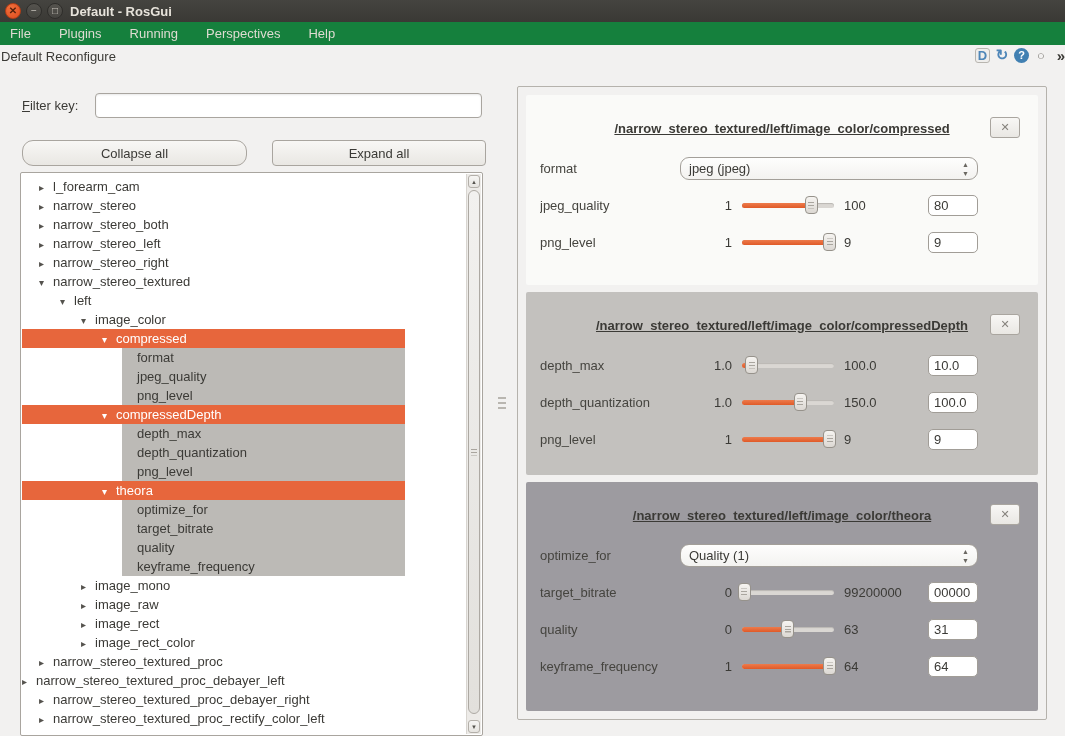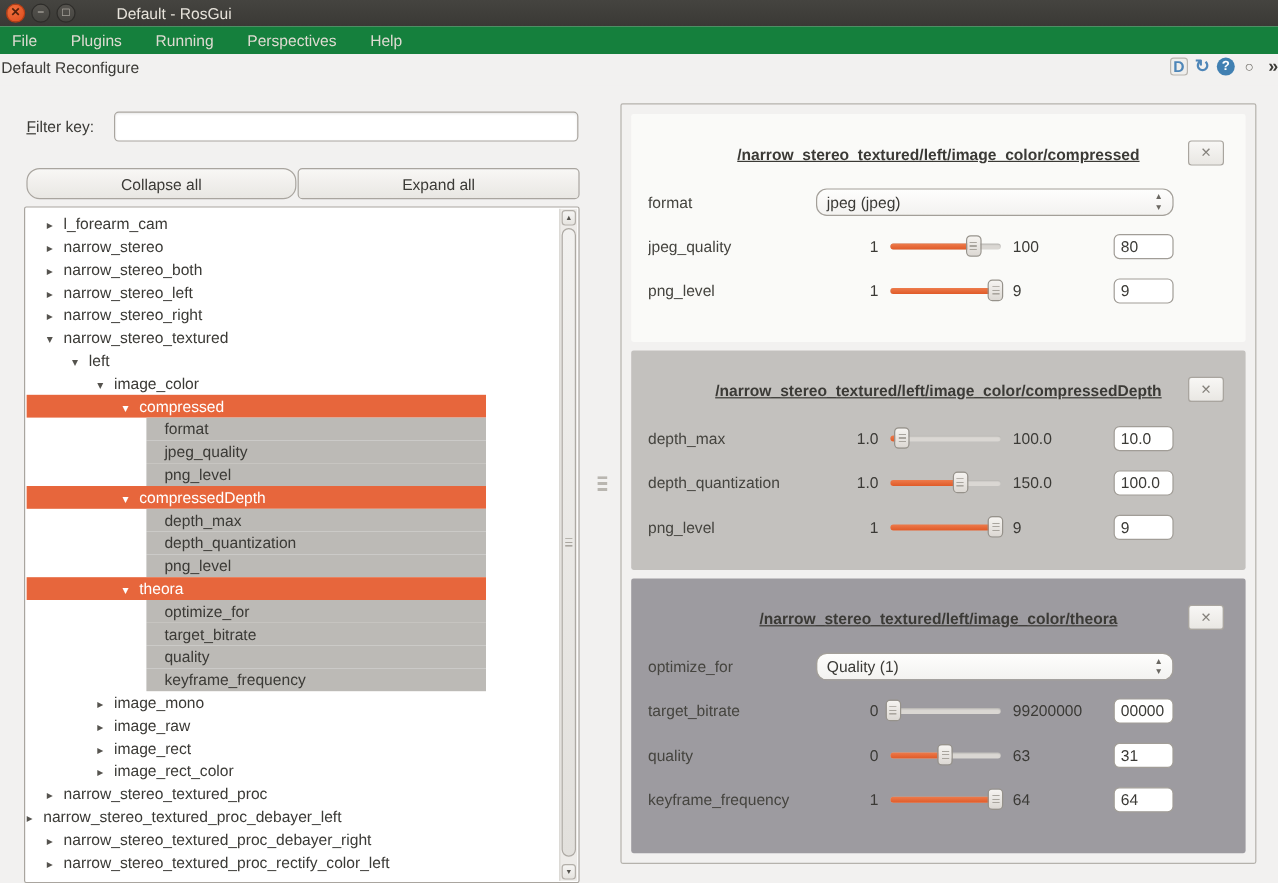--- a/index.html
+++ b/index.html
@@ -8,21 +8,21 @@
          background:#F2F1F0; position:relative; }
 
   
   .titlebar { position:absolute; top:0; left:0; right:0; height:22px;
               background:linear-gradient(#454440,#3A3935); display:flex; align-items:center; }
   .winbtn { width:16px; height:16px; border-radius:50%; margin-left:5px; display:flex;
             align-items:center; justify-content:center; font-size:10px; line-height:1; }
   .winbtn.close { background:radial-gradient(circle at 35% 30%,#F0703C,#DF4B1E); color:#54200C;
                   border:1px solid #B53E16; font-weight:bold; }
   .winbtn.minmax { background:linear-gradient(#55534E,#454440); color:#C9C5BD; border:1px solid #2E2D2A; }
-  .wintitle { color:#E7E3DB; font-weight:normal; margin-left:34px; }
+  .wintitle { color:#E7E3DB; font-weight:bold; margin-left:7px; }
 
   .menubar { position:absolute; top:22px; left:0; right:0; height:23px; background:#15803d;
              display:flex; align-items:center; gap:28px; padding-left:10px; }
   .menu-item { color:#DFDBD2; cursor:default; }
 
   .dockbar { position:absolute; top:45px; left:0; right:0; height:26px; background:#F2F1F0; }
   .dock-title { position:absolute; left:1px; top:4px; color:#3B3A36; }
   .dock-icons { position:absolute; right:-4px; top:2px; display:flex; align-items:center; gap:4px; }
   .dock-icon { display:inline-flex; align-items:center; justify-content:center; width:16px; height:16px; }
   .plugin-d-icon { color:#4E86B8; font-weight:bold; font-size:13px; border:1px solid #B9B6B0;
@@ -37,21 +37,21 @@
   .filter-label { position:absolute; left:22px; top:98px; }
   .mnemonic::first-letter { text-decoration:underline; }
   .filter-input { position:absolute; left:95px; top:93px; width:387px; height:25px;
                   background:#FFF; border:1px solid #A9A59F; border-radius:4px;
                   box-shadow:inset 0 1px 2px rgba(0,0,0,.09); padding:0 6px;
                   font:13px "Liberation Sans", sans-serif; color:#3B3A36; }
   .btn { position:absolute; top:140px; height:26px; border:1px solid #A9A59F; border-radius:4px;
          background:linear-gradient(#F8F7F5,#E9E7E3); display:flex; align-items:center;
          justify-content:center; color:#3B3A36; cursor:default; }
   .btn-collapse { left:22px; width:225px;border-radius:11px; }
-  .btn-expand { left:248px; width:235px; }
+  .btn-expand { left:272px; width:214px; }
 
   .tree { position:absolute; left:20px; top:172px; width:463px; height:564px; background:#FFF;
           border:1px solid #A9A59F; border-radius:2px; overflow:hidden; }
   .tree-viewport { position:absolute; left:1px; top:4px; right:16px; bottom:1px; overflow:hidden; }
   .trow { position:relative; height:19px; line-height:19px; white-space:nowrap; }
   .band { position:absolute; top:0; bottom:0; }
   .band.orange { left:0; width:383px; background:#E7663C; }
   .band.gray { left:100px; width:283px; background:#BCBAB6; }
   .tcell { position:relative; display:block; }
   .arrow { display:inline-block; width:14px; font-size:10px; color:#55534E; }

